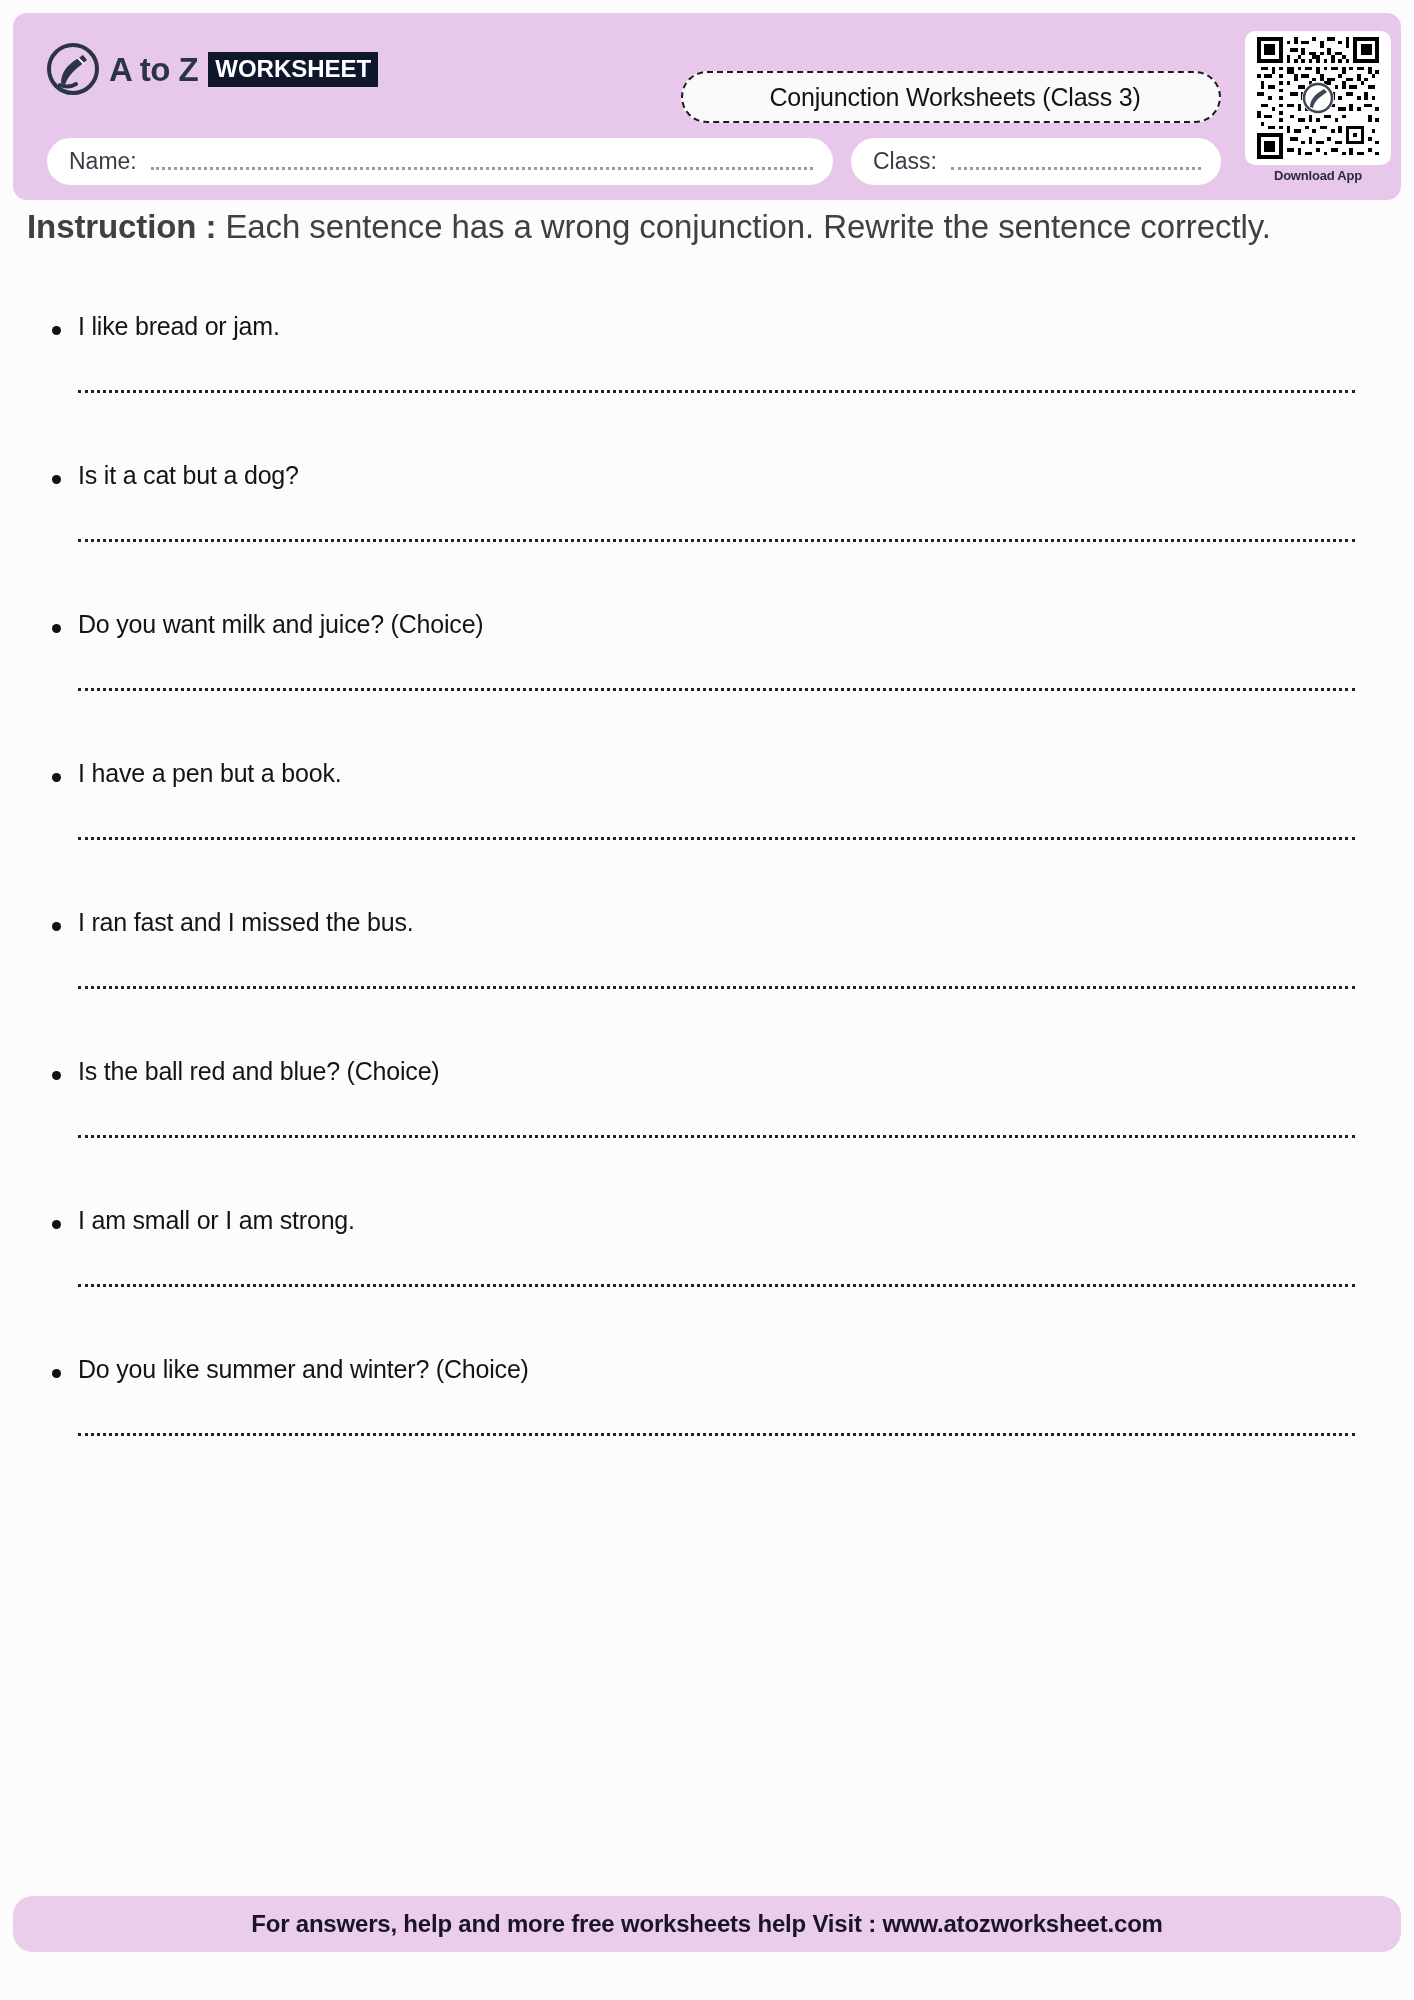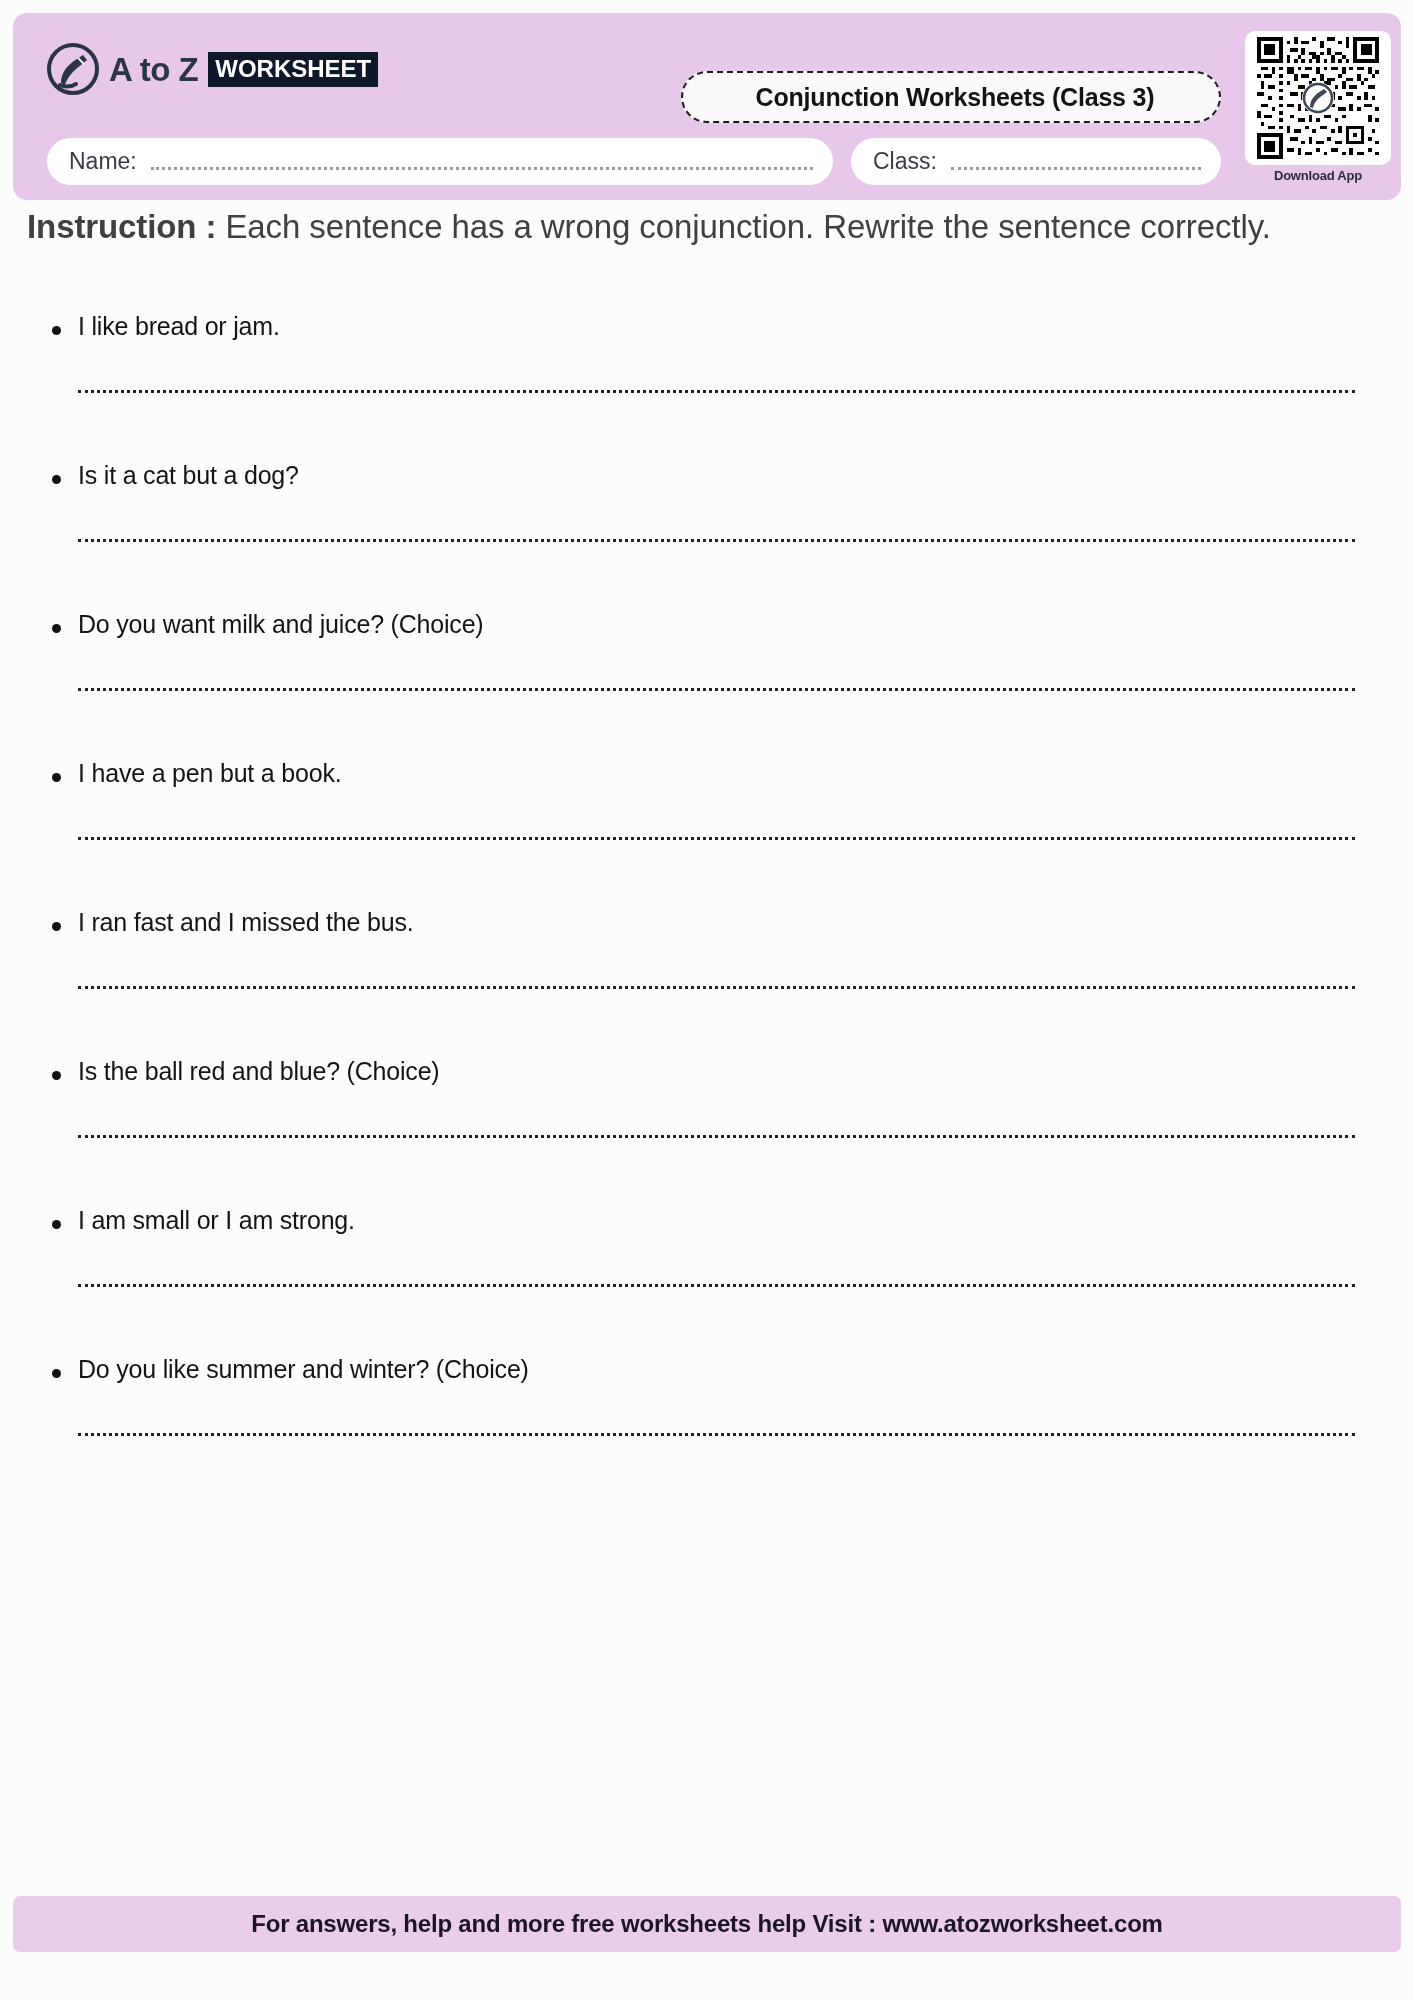--- a/index.html
+++ b/index.html
@@ -74,21 +74,21 @@
     background: #fbf9fb;
     border: 2px dashed #1b1b1b;
     border-radius: 26px;
     display: flex;
     align-items: center;
     justify-content: center;
     box-sizing: border-box;
   }
   .title-chip span {
     font-size: 25px;
-    font-weight: 700;
+    font-weight: 400;
     color: #131313;
     letter-spacing: -0.2px;
     white-space: nowrap;
     margin-left: 8px;
   }
 
   .qr-wrap {
     position: absolute;
     left: 1232px;
     top: 18px;
@@ -203,21 +203,21 @@
   }
 
   
   .footer {
     position: absolute;
     left: 13px;
     top: 1896px;
     width: 1388px;
     height: 56px;
     background: #e9cdeb;
-    border-radius: 7px;
+    border-radius: 20px;
     display: flex;
     align-items: center;
     justify-content: center;
     box-sizing: border-box;
   }
   .footer span {
     font-size: 24px;
     font-weight: 700;
     color: #1a1426;
     letter-spacing: -0.2px;

